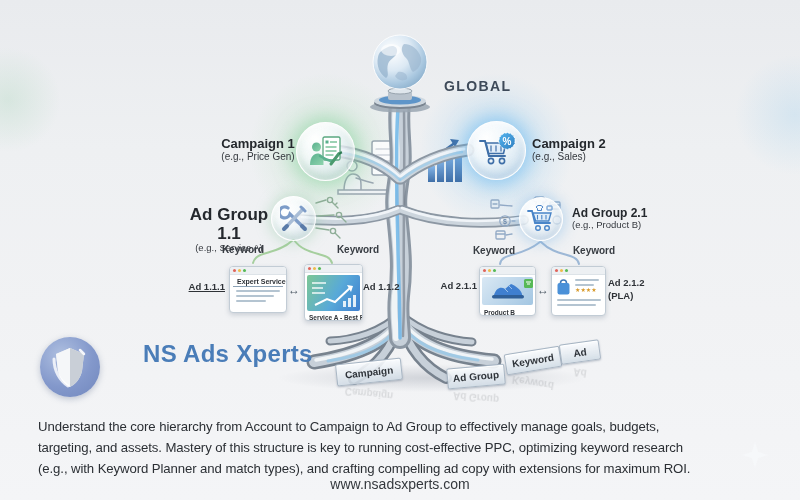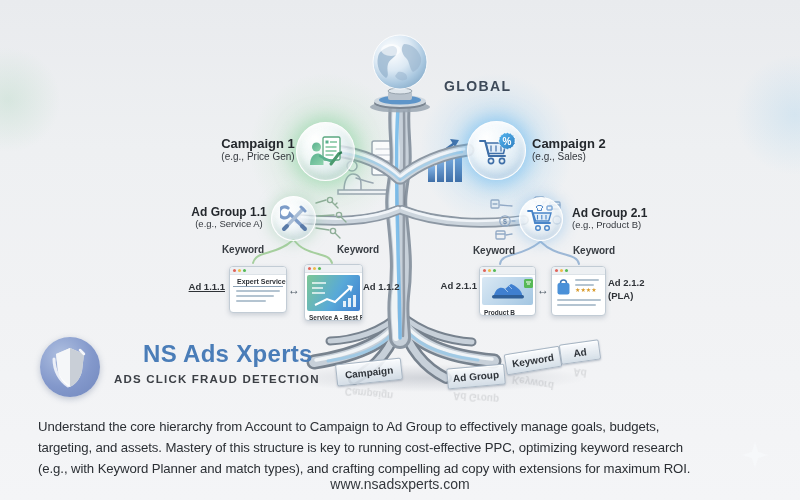--- a/index.html
+++ b/index.html
@@ -284,21 +284,21 @@
   <div class="c-text" style="left:198px; top:137px; width:120px; text-align:center;">
     <div class="node-title" style="font-size:13px;">Campaign 1</div>
     <div class="node-sub" style="font-size:10px;">(e.g., Price Gen)</div>
   </div>
   <div class="c-text" style="left:532px; top:137px; width:130px;">
     <div class="node-title" style="font-size:13px;">Campaign 2</div>
     <div class="node-sub" style="font-size:10px;">(e.g., Sales)</div>
   </div>
 
   <div class="c-text" style="left:179px; top:206px; width:100px; text-align:center;">
-    <div class="node-title" style="font-size:12px;">Ad Group 1.1</div>
+    <div class="node-title" style="font-size:17px;">Ad Group 1.1</div>
     <div class="node-sub" style="font-size:9.5px;">(e.g., Service A)</div>
   </div>
   <div class="c-text" style="left:572px; top:207px; width:120px;">
     <div class="node-title" style="font-size:12px;">Ad Group 2.1</div>
     <div class="node-sub" style="font-size:9.5px;">(e.g., Product B)</div>
   </div>
 
   <div class="kw" style="left:213px; top:244px;">Keyword</div>
   <div class="kw" style="left:328px; top:244px;">Keyword</div>
   <div class="kw" style="left:464px; top:245px;">Keyword</div>
@@ -398,21 +398,20 @@
   <div id="logo-badge">
     <svg width="40" height="44" viewBox="0 0 40 44">
       <path d="M20,3 L34,9 L32,26 C30,35 24,40 20,42 C16,40 10,35 8,26 L6,9 Z" fill="#e8ebef"></path>
       <path d="M20,3 L34,9 L32,26 C30,35 24,40 20,42 L20,3 Z" fill="#c9cfd7"></path>
       <path d="M6,9 L20,3 L20,42 C16,40 10,35 8,26 Z" fill="#f5f7f9"></path>
       <path d="M4,14 C4,26 10,36 18,41" stroke="#ffffff" stroke-width="3" fill="none" opacity=".8" stroke-linecap="round"></path>
       <path d="M30,5 l4,4" stroke="#ffffff" stroke-width="2.5" stroke-linecap="round" opacity=".9"></path>
     </svg>
   </div>
   <div id="brand-name">NS Ads Xperts</div>
-  <div id="brand-tagline">ADS CLICK FRAUD DETECTION</div>
 
   <div id="description">
     <div>Understand the core hierarchy from Account to Campaign to Ad Group to effectively manage goals, budgets,</div>
     <div>targeting, and assets. Mastery of this structure is key to running cost-effective PPC, optimizing keyword research</div>
     <div>(e.g., with Keyword Planner and match types), and crafting compelling ad copy with extensions for maximum ROI.</div>
   </div>
   <div id="website">www.nsadsxperts.com</div>
 
   <div id="sparkle">
     <svg width="26" height="26" viewBox="0 0 26 26">

